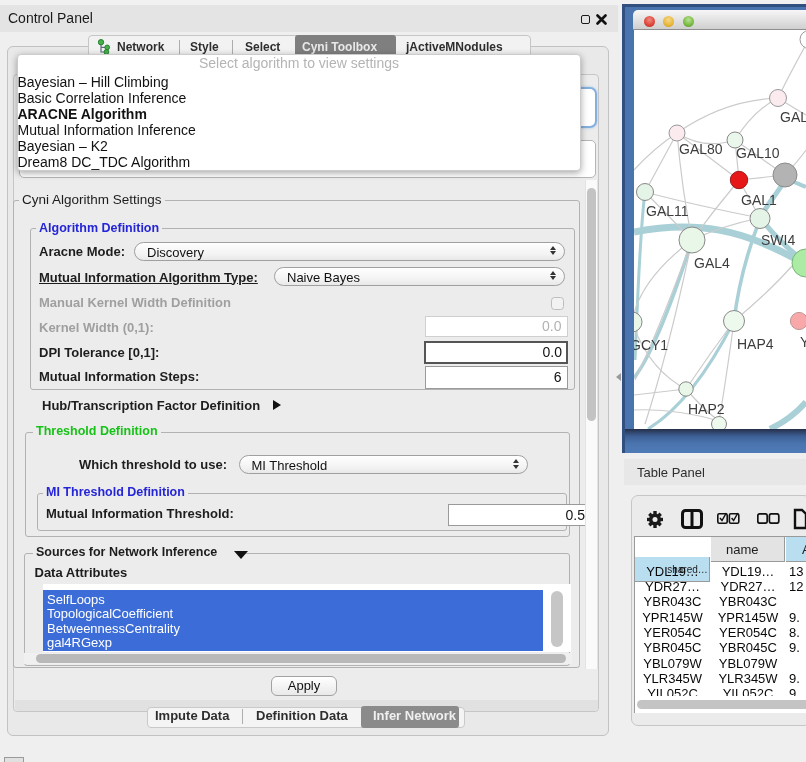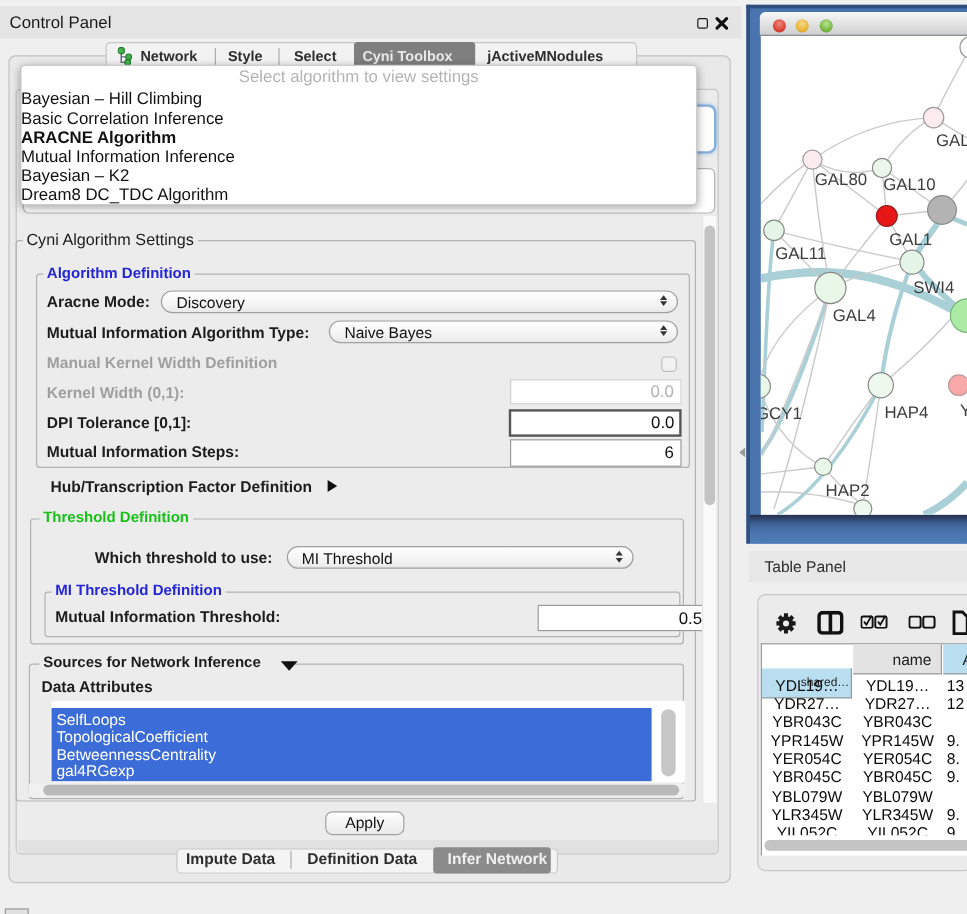--- a/index.html
+++ b/index.html
@@ -61,21 +61,21 @@
 <div class="glabel" style="left:36px;top:220.5px;color:#2525d8;font-weight:bold;">Algorithm Definition</div>
 
 <div class="abs lbl" style="left:39px;top:243.5px;">Aracne Mode:</div>
 <div class="combo" style="left:134px;top:241.5px;width:431px;height:19px;">
     <span class="tx">Discovery</span>
     <span class="step">
       <span class="u"></span>
       <span class="d"></span>
     </span>
   </div>
-<div class="abs lbl" style="left:39px;top:269.5px;">Mutual Information Algorithm Type:</div>
+<div class="abs lbl" style="left:39px;top:269.5px;text-decoration:underline;">Mutual Information Algorithm Type:</div>
 <div class="combo" style="left:274px;top:266.5px;width:291px;height:19px;">
     <span class="tx">Naive Bayes</span>
     <span class="step">
       <span class="u"></span>
       <span class="d"></span>
     </span>
   </div>
 <div class="abs lblgray" style="left:39px;top:294.5px;">Manual Kernel Width Definition</div>
 <div class="abs" style="left:551px;top:296.5px;width:13px;height:13px;background:#f2f2f2;border:1px solid #bdbdbd;border-radius:3.5px;"></div>
 <div class="abs lblgray" style="left:39px;top:319.5px;">Kernel Width (0,1):</div>
@@ -247,21 +247,21 @@
 <svg class="abs" style="left:757px;top:513px" width="23" height="11" viewBox="0 0 23 11">
  <rect x="0.8" y="0.8" width="9.4" height="9.4" rx="2" fill="none" stroke="#111" stroke-width="1.7"></rect>
  <rect x="12.4" y="0.8" width="9.4" height="9.4" rx="2" fill="none" stroke="#111" stroke-width="1.7"></rect>
 </svg>
 <svg class="abs" style="left:793px;top:508px" width="14" height="22" viewBox="0 0 14 22">
  <path d="M2 2 L9 2 L13 6 L13 20 L2 20 Z" fill="none" stroke="#111" stroke-width="2.4"></path>
 </svg>
 
 <div class="abs" style="left:634px;top:536px;width:172px;height:177px;background:#fff;border-left:1px solid #9a9a9a;border-top:1px solid #9a9a9a;"></div>
 <div class="abs" style="left:635px;top:537px;width:75px;height:25px;background:#b9def0;border-right:1px solid #9a9a9a;border-bottom:1px solid #9a9a9a;text-align:center;font-size:10px;color:#1d1d1d;line-height:26px;padding-left:31px;margin-top:20px;">shared…</div>
-<div class="abs" style="left:711px;top:537px;width:74px;height:25px;background:#e3e3e3;border-right:1px solid #9a9a9a;border-bottom:1px solid #9a9a9a;text-align:center;font-size:13px;color:#1d1d1d;line-height:26px;padding-left:25px;">name</div>
+<div class="abs" style="left:711px;top:537px;width:74px;height:25px;background:#e3e3e3;border-right:1px solid #9a9a9a;border-bottom:1px solid #9a9a9a;text-align:left;font-size:13px;color:#1d1d1d;line-height:26px;padding-left:15px;">name</div>
 <div class="abs" style="left:786px;top:537px;width:20px;height:25px;background:#b9def0;border-bottom:1px solid #9a9a9a;font-size:13px;color:#1d1d1d;line-height:26px;padding-left:16px;">A</div>
 <div class="abs" style="left:635px;top:563.8px;width:171px;height:132.2px;overflow:hidden;">
  <div class="abs" style="left:0px;top:0px;width:75px;text-align:center;font-size:13px;color:#0a0a0a;line-height:15.3px;">YDL19…<br>YDR27…<br>YBR043C<br>YPR145W<br>YER054C<br>YBR045C<br>YBL079W<br>YLR345W<br>YIL052C</div>
  <div class="abs" style="left:76px;top:0px;width:74px;text-align:center;font-size:13px;color:#0a0a0a;line-height:15.3px;">YDL19…<br>YDR27…<br>YBR043C<br>YPR145W<br>YER054C<br>YBR045C<br>YBL079W<br>YLR345W<br>YIL052C</div>
  <div class="abs" style="left:154px;top:0px;width:20px;font-size:13px;color:#0a0a0a;line-height:15.3px;">13<br>12<br>&nbsp;<br>9.<br>8.<br>9.<br>&nbsp;<br>9.<br>9.</div>
 </div>
 
 <div class="abs" style="left:637px;top:700px;width:169px;height:9px;background:#c4c4c4;border-radius:5px 0 0 5px;"></div>
 
 <div class="abs" style="left:4px;top:757px;width:20px;height:12px;background:#e0e0e0;border:1.5px solid #9a9a9a;"></div>

